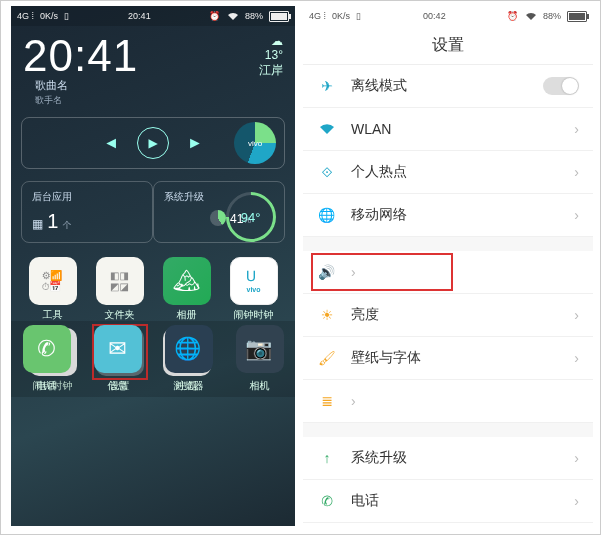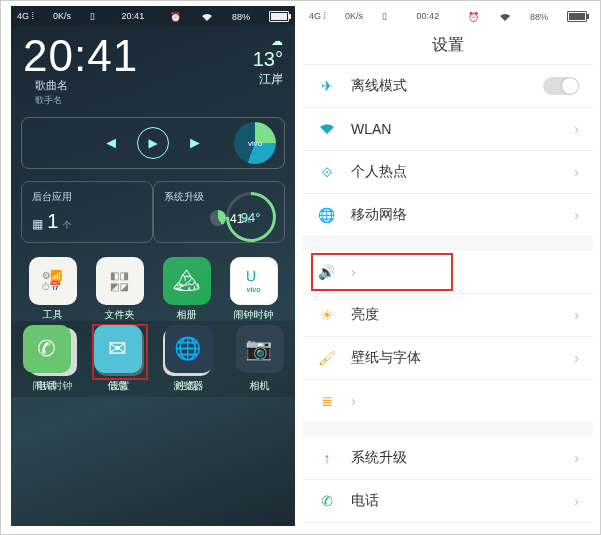--- a/index.html
+++ b/index.html
@@ -2,30 +2,30 @@
 <html><head>
 <meta charset="utf-8">
 <style>
 html,body{margin:0;padding:0;font-family:-apple-system,"Helvetica Neue",Arial,sans-serif;background:#fff}
 .stage{width:601px;height:535px;position:relative;border:1px solid #ccc;box-sizing:border-box;overflow:hidden}
 .phone{position:absolute;top:5px;height:520px;background:#fff;overflow:hidden}
 .phone.left{left:10px;width:284px}
 .phone.right{left:302px;width:290px}
 
 .status{height:20px;display:flex;align-items:center;font-size:9px;color:#555;padding:0 6px;justify-content:space-between}
-.status .grp{display:flex;align-items:flex-end;gap:19px}
+.status .grp{display:flex;align-items:center;gap:6px}
 .status.left-s{color:#eee;background:rgba(0,0,0,.15)}
 
 .wall{position:absolute;inset:0;background:linear-gradient(160deg,#1a2733 0%,#223541 40%,#2b4650 70%,#1c2a33 100%)}
 .left .content{position:relative;z-index:2;color:#fff}
 
 .clock-row{display:flex;padding:8px 12px 4px;align-items:flex-start;gap:8px}
 .clock-time{font-size:44px;font-weight:200;letter-spacing:1px;line-height:1}
 .weather{margin-left:auto;text-align:right;font-size:12px;color:#cfe}
-.weather .temp{font-size:20px}
+.weather .temp{font-size:12px}
 .song{padding:0 12px;font-size:11px;color:#cde}
 
 .music{margin:6px 10px;height:50px;border:1px solid rgba(255,255,255,.25);border-radius:8px;display:flex;align-items:center;justify-content:center;gap:18px;position:relative}
 .music .play{width:30px;height:30px;border:1px solid #9fe;border-radius:50%;display:flex;align-items:center;justify-content:center;color:#9fe;font-size:12px}
 .music .orb{position:absolute;right:8px;width:42px;height:42px;border-radius:50%;background:conic-gradient(#7be08a 0 90deg,#1fa6c7 90deg 200deg,#14566b 200deg 360deg)}
 .music .orb::after{content:"vivo";position:absolute;inset:0;display:flex;align-items:center;justify-content:center;font-size:8px;color:#fff}
 
 .stats{display:flex;padding:6px 10px 10px}
 .card{flex:1;border:1px solid rgba(255,255,255,.22);border-radius:8px;padding:8px 10px;font-size:10px;color:#cde;position:relative;height:62px;box-sizing:border-box}
 .card .big{font-size:20px;color:#fff}

